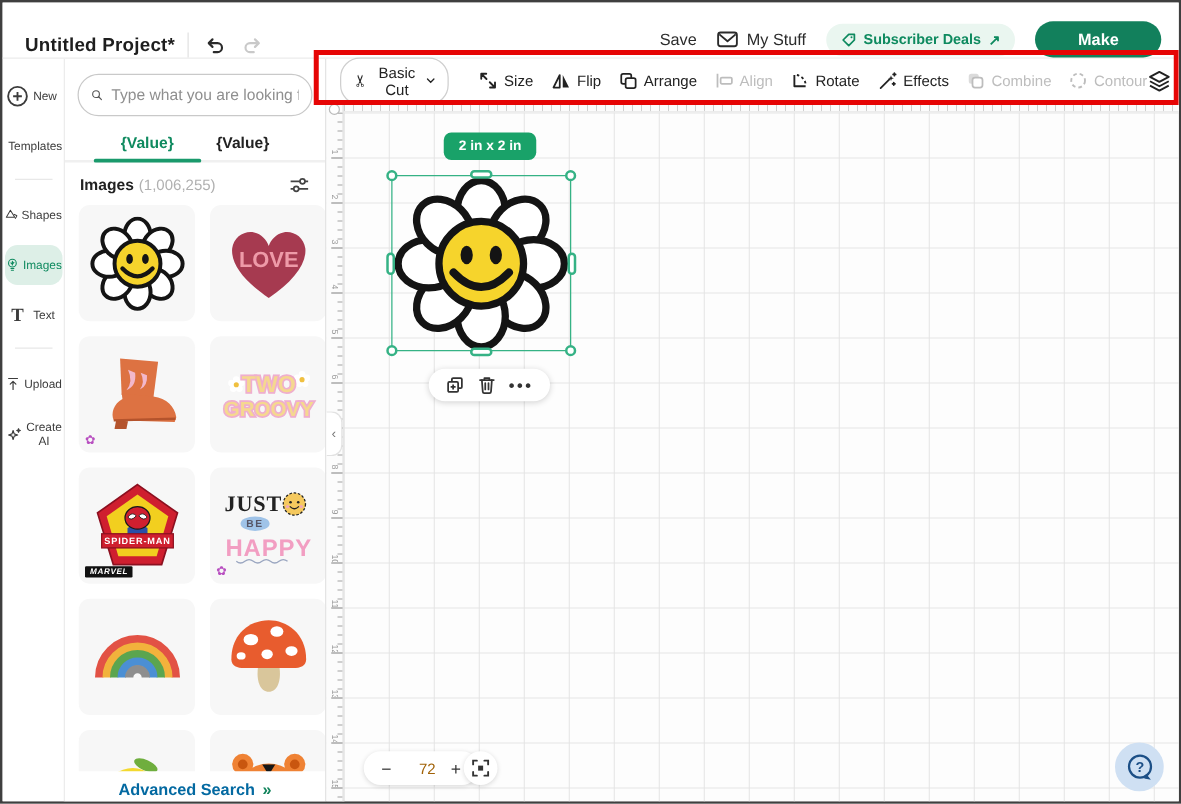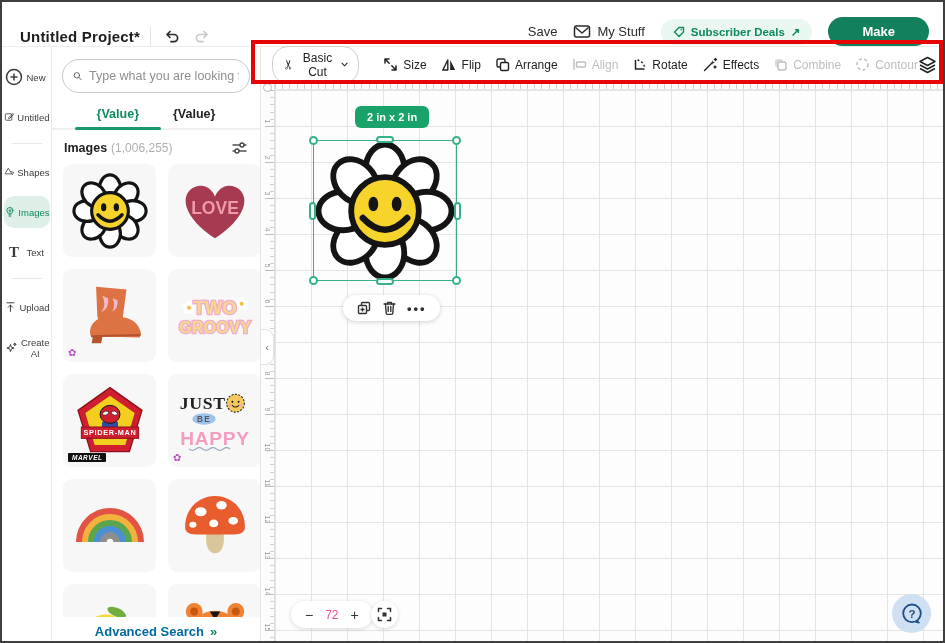--- a/index.html
+++ b/index.html
@@ -90,21 +90,21 @@
   .h-left { top:50%; left:-5px; transform:translateY(-50%); width:7px; height:18px; border-radius:5px; }
   .h-right { top:50%; right:-5px; transform:translateY(-50%); width:7px; height:18px; border-radius:5px; }
   .h-tl { left:-5px; top:-5px; } .h-tr { right:-5px; top:-5px; } .h-bl { left:-5px; bottom:-5px; } .h-br { right:-5px; bottom:-5px; }
 
   .ctx-pill { position:absolute; left:82px; top:213px; background:#fff; border-radius:14px; box-shadow:0 1px 5px rgba(0,0,0,.18); display:flex; align-items:center; gap:10px; padding:5px 13px; z-index:8; }
   .ctx-btn { background:none; border:none; cursor:pointer; display:flex; align-items:center; }
   .ctx-dots { font-size:13px; color:#333; letter-spacing:2px; font-weight:bold; }
 
   .zoom-pill { position:absolute; left:30px; top:519px; background:#fff; border-radius:14px; box-shadow:0 1px 4px rgba(0,0,0,.15); display:flex; align-items:center; gap:12px; padding:4px 14px; height:27px; z-index:8; }
   .zoom-pill button { background:none; border:none; font-size:14px; color:#333; cursor:pointer; line-height:1; }
-  .zoom-val { font-size:12px; color:#ec4899; }
+  .zoom-val { font-size:12px; color:#a16207;margin-left:10px; }
   .fit-btn { position:absolute; left:110px; top:519px; width:27px; height:27px; background:#fff; border:none; border-radius:50%; box-shadow:0 1px 4px rgba(0,0,0,.15); cursor:pointer; display:flex; align-items:center; justify-content:center; z-index:8; }
 
   .help-btn { position:absolute; right:16px; bottom:12px; width:39px; height:39px; border-radius:50%; background:#cfe0f3; border:none; cursor:pointer; display:flex; align-items:center; justify-content:center; z-index:8; }
 </style>
 </head>
 <body>
 
 <svg width="0" height="0" style="position:absolute">
   <defs>
     <symbol id="daisy" viewBox="0 0 120 120">
@@ -190,21 +190,21 @@
           <circle cx="10" cy="10" r="7.5"></circle>
           <path d="M10 6.5 V13.5 M6.5 10 H13.5"></path>
         </svg>
       <span class="lbl">New</span>
     </button>
     <button class="rail-item">
       <svg width="20" height="20" viewBox="0 0 20 20" fill="none" stroke-width="1.5" stroke-linejoin="round">
           <rect x="2.5" y="4" width="12" height="12" rx="1.5"></rect>
           <path d="M9 11 L16.5 3.5 L18 5 L10.5 12.5 L8.5 13 Z"></path>
         </svg>
-      <span class="lbl">Untitled</span>
+      <span class="lbl">Templates</span>
     </button>
     <div class="rail-div"></div>
     <button class="rail-item">
       <svg width="20" height="20" viewBox="0 0 20 20" fill="none" stroke-width="1.5" stroke-linejoin="round">
           <path d="M8 3 L14.5 13.5 H2 Z"></path>
           <path d="M13 9 L18 11 L15 15.5"></path>
         </svg>
       <span class="lbl">Shapes</span>
     </button>
     <button class="rail-item active">

